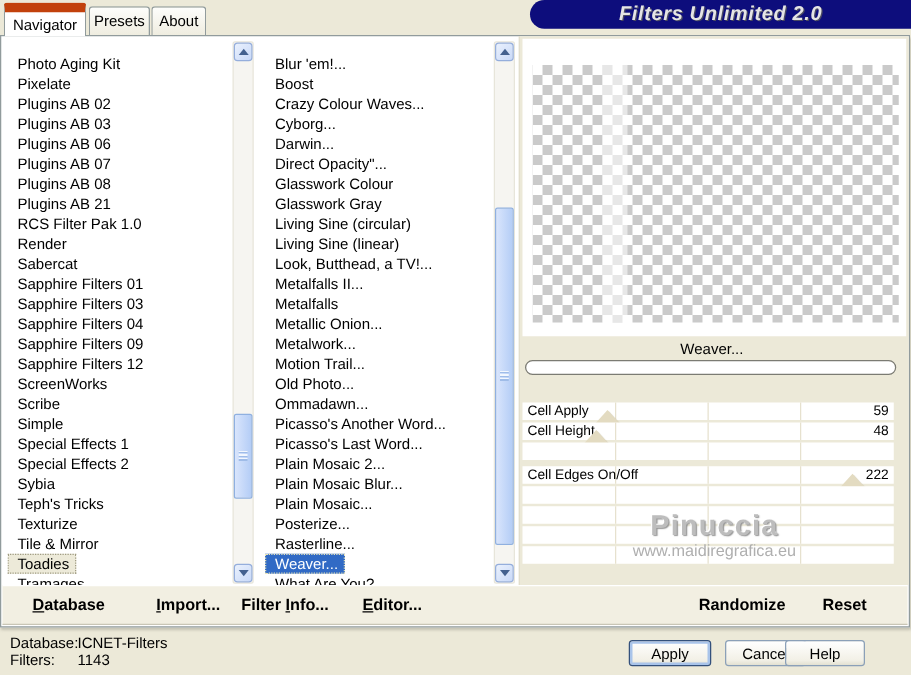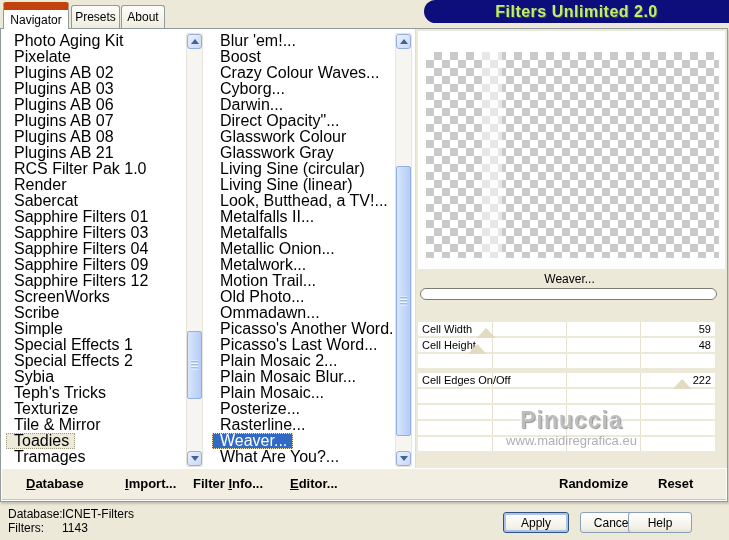--- a/index.html
+++ b/index.html
@@ -10,21 +10,21 @@
     overflow:hidden;
   }
   #app {
     position:relative; width:729px; height:540px; background:#ECE9D8;
   }
 
   
   .title-bar {
     position:absolute; left:424px; top:0; width:305px; height:23px;
     background:#0D0D7C; border-radius:13px 0 0 13px;
-    color:#bef264; font-weight:bold; font-size:16px;
+    color:#e5e5e5; font-weight:bold; font-style:italic; font-size:16px;
     display:flex; align-items:center; justify-content:center;
     letter-spacing:.5px; text-shadow:1px 1px 0 rgba(90,90,90,.8);
   }
 
   
   .tab {
     position:absolute; font-size:12px; color:#000; text-align:center;
     border:1px solid #919B9C; border-bottom:none; border-radius:3px 3px 0 0;
     display:flex; align-items:center; justify-content:center; z-index:3;
     cursor:default;
@@ -40,22 +40,22 @@
   
   .main-panel {
     position:absolute; left:0; top:28px; width:728px; height:474px;
     background:#fff; border:1px solid #919B9C;
     box-shadow:1px 2px 2px rgba(120,120,110,.35);
     z-index:1;
   }
 
   
   .listbox {
-    position:absolute; top:4px; height:434px; background:#fff;
-    font-size:16px; line-height:16px; overflow:hidden; cursor:default;
+    position:absolute; top:14px; height:434px; background:#fff;
+    font-size:12px; line-height:16px; overflow:hidden; cursor:default;
   }
   #category-list { left:5px;  width:180px; }
   #filter-list   { left:211px; width:183px; }
   .listbox .row { height:16px; padding-left:8px; white-space:nowrap; color:#000; }
   #category-list .row.selected {
     background:#EDEAD9; outline:1px dotted #A09C84; outline-offset:-1px;
     display:inline-block; min-width:0; padding-right:6px; height:16px;
   }
   #filter-list .row.selected {
     background:#316AC5; color:#fff; outline:1px dotted #E8E4B8; outline-offset:-1px;
@@ -225,21 +225,21 @@
       <div class="preview-frame">
         <div class="checker">
           <div class="checker-stripe"></div>
         </div>
       </div>
       <div class="preview-title">Weaver...</div>
       <div class="progress"></div>
 
       <div class="slider-stack">
         <div class="slider-row">
-          <span class="s-label">Cell Width</span>
+          <span class="s-label">Cell Apply</span>
           <span class="s-value">59</span>
           <span class="s-tri" style="left: calc(23% - 10px);"></span>
         </div>
         <div class="slider-row">
           <span class="s-label">Cell Height</span>
           <span class="s-value">48</span>
           <span class="s-tri" style="left: calc(20% - 10px);"></span>
         </div>
         <div class="slider-row"></div>
         <div class="slider-row gap-before">

